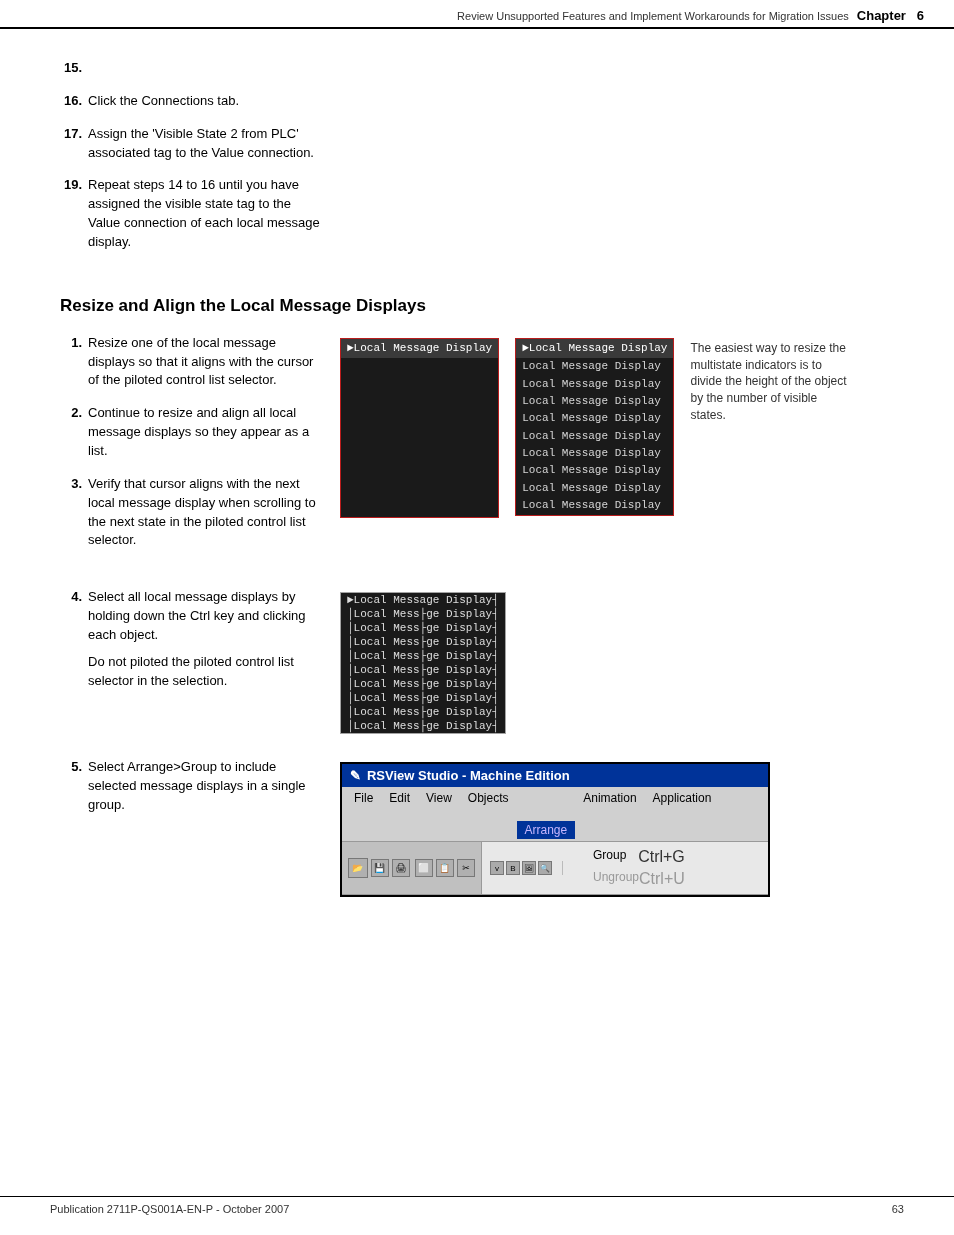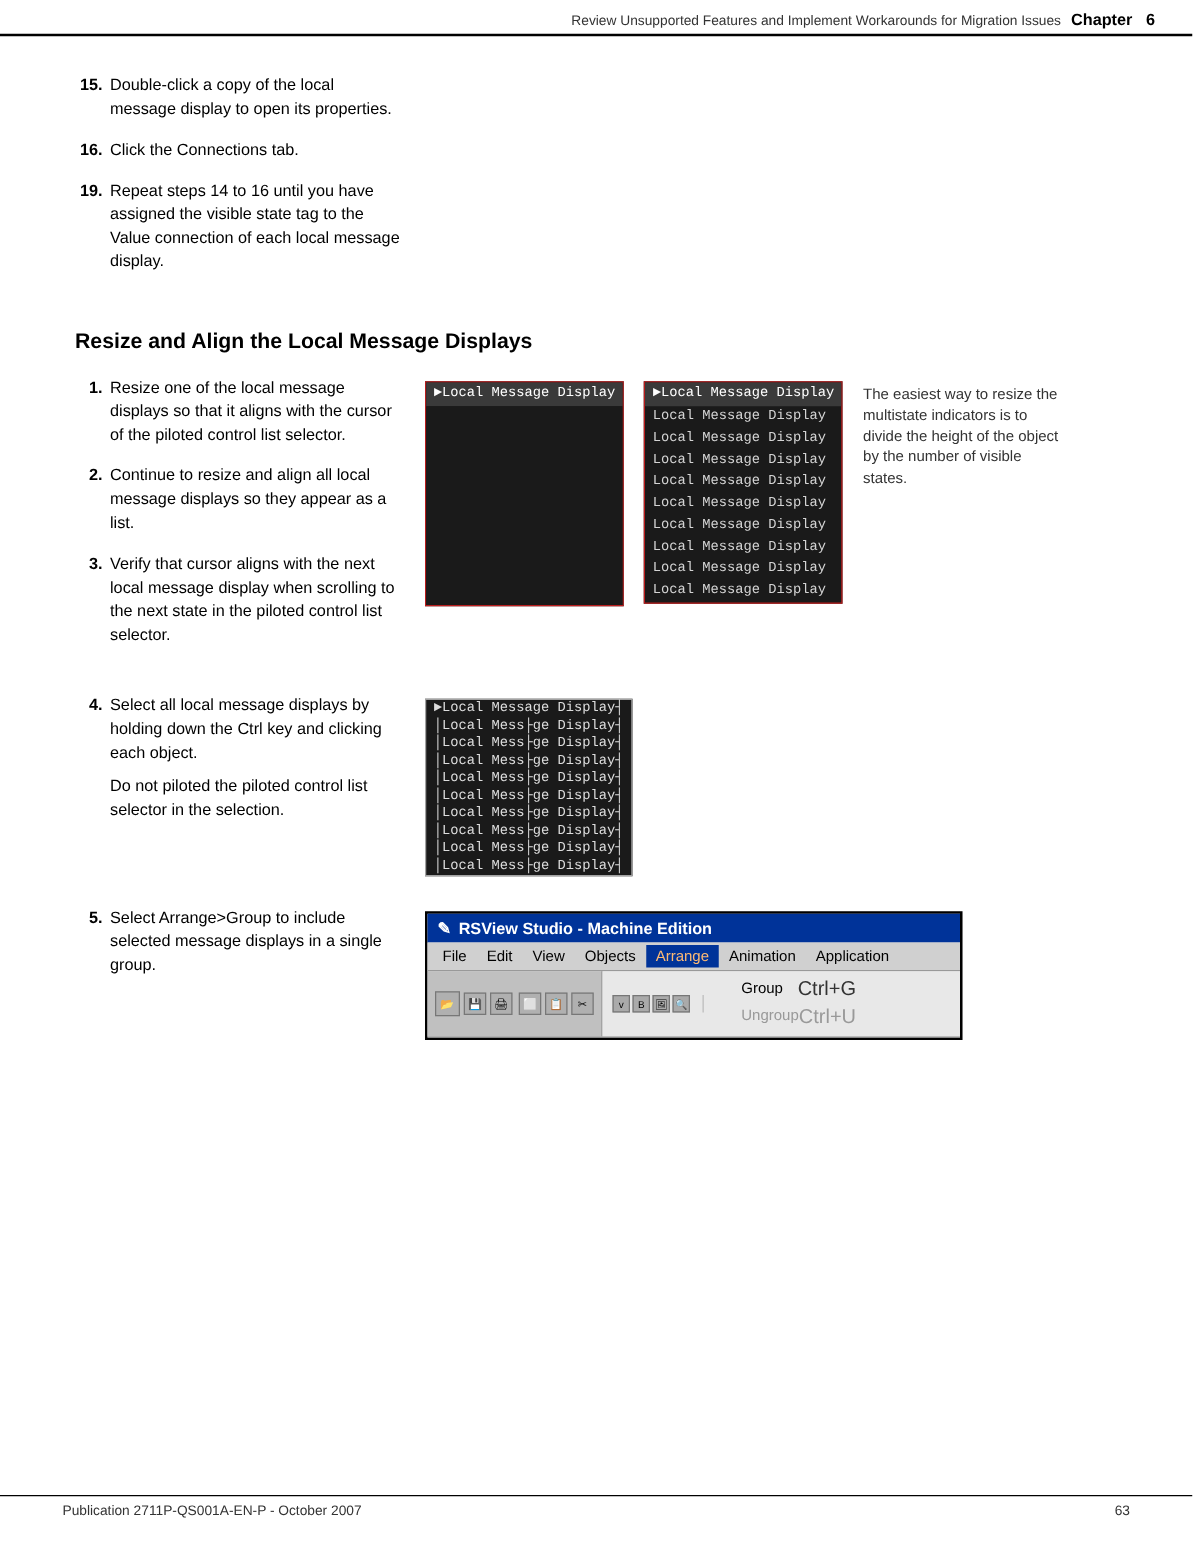--- a/index.html
+++ b/index.html
@@ -117,21 +117,22 @@
       gap: 0px;
       border-bottom: 1px solid #999;
     }
     .rsview-menu-item {
       padding: 2px 8px;
       font-size: 12px;
       cursor: pointer;
     }
     .rsview-menu-item.active {
       background: #003399;
-      color: #fdba74;
+      color: #c4b5fd;
+      margin-top: 32px;
     }
     .toolbar-btn {
       width: 18px; height: 18px;
       background: #b0b0b0;
       border: 1px solid #777;
       display: inline-flex; align-items: center; justify-content: center;
       font-size: 9px;
     }
     .arrange-row {
       display: flex;
@@ -178,25 +179,28 @@
   </span>
 </div>
 
 <div class="page-content">
 
   <div style="display:flex; gap:36px; margin-bottom:10px;">
     <div style="width:260px;">
       <ul class="numbered-list">
         <li>
           <span class="num">15.</span>
-          <span class="list-text">Double-click a copy of the local message display to open its properties.</span>
         </li>
         <li>
           <span class="num">16.</span>
           <span class="list-text">Click the Connections tab.</span>
+        </li>
+        <li>
+          <span class="num">17.</span>
+          <span class="list-text">Assign the 'Visible State 2 from PLC' associated tag to the Value connection.</span>
         </li>
         <li>
           <span class="num">19.</span>
           <span class="list-text">Repeat steps 14 to 16 until you have assigned the visible state tag to the Value connection of each local message display.</span>
         </li>
       </ul>
     </div>
     <div style="flex:1;"></div>
   </div>
 

